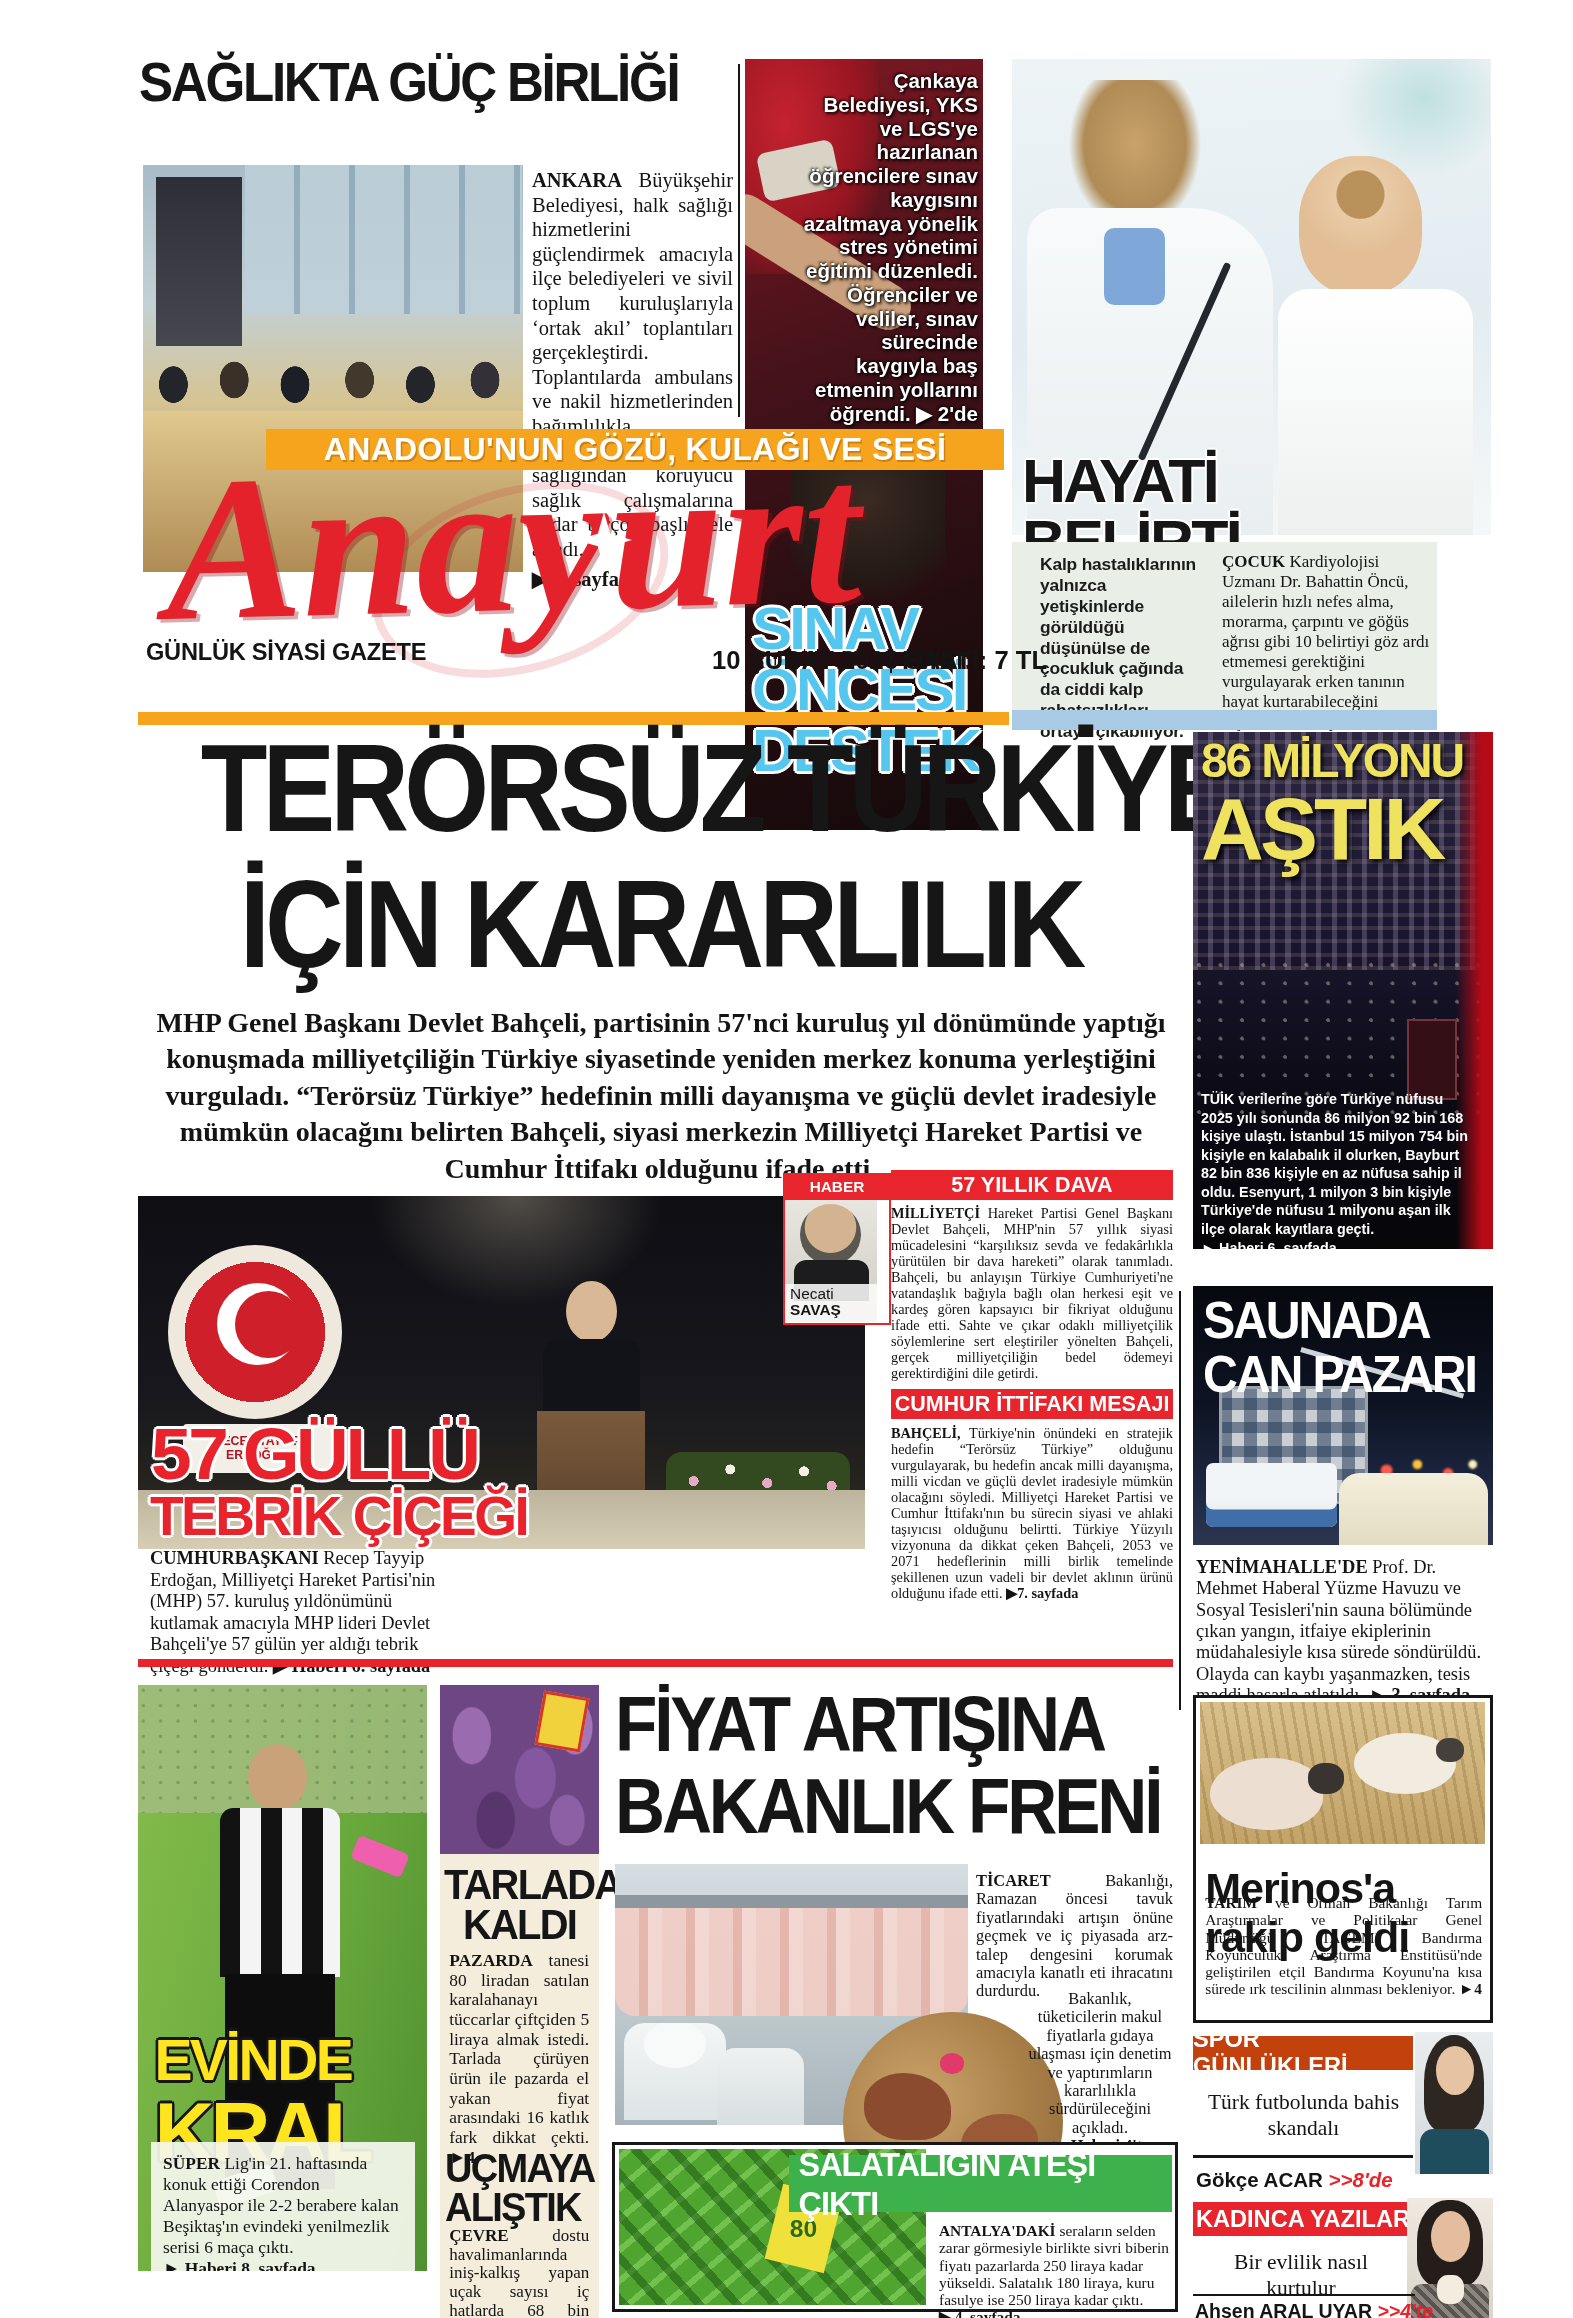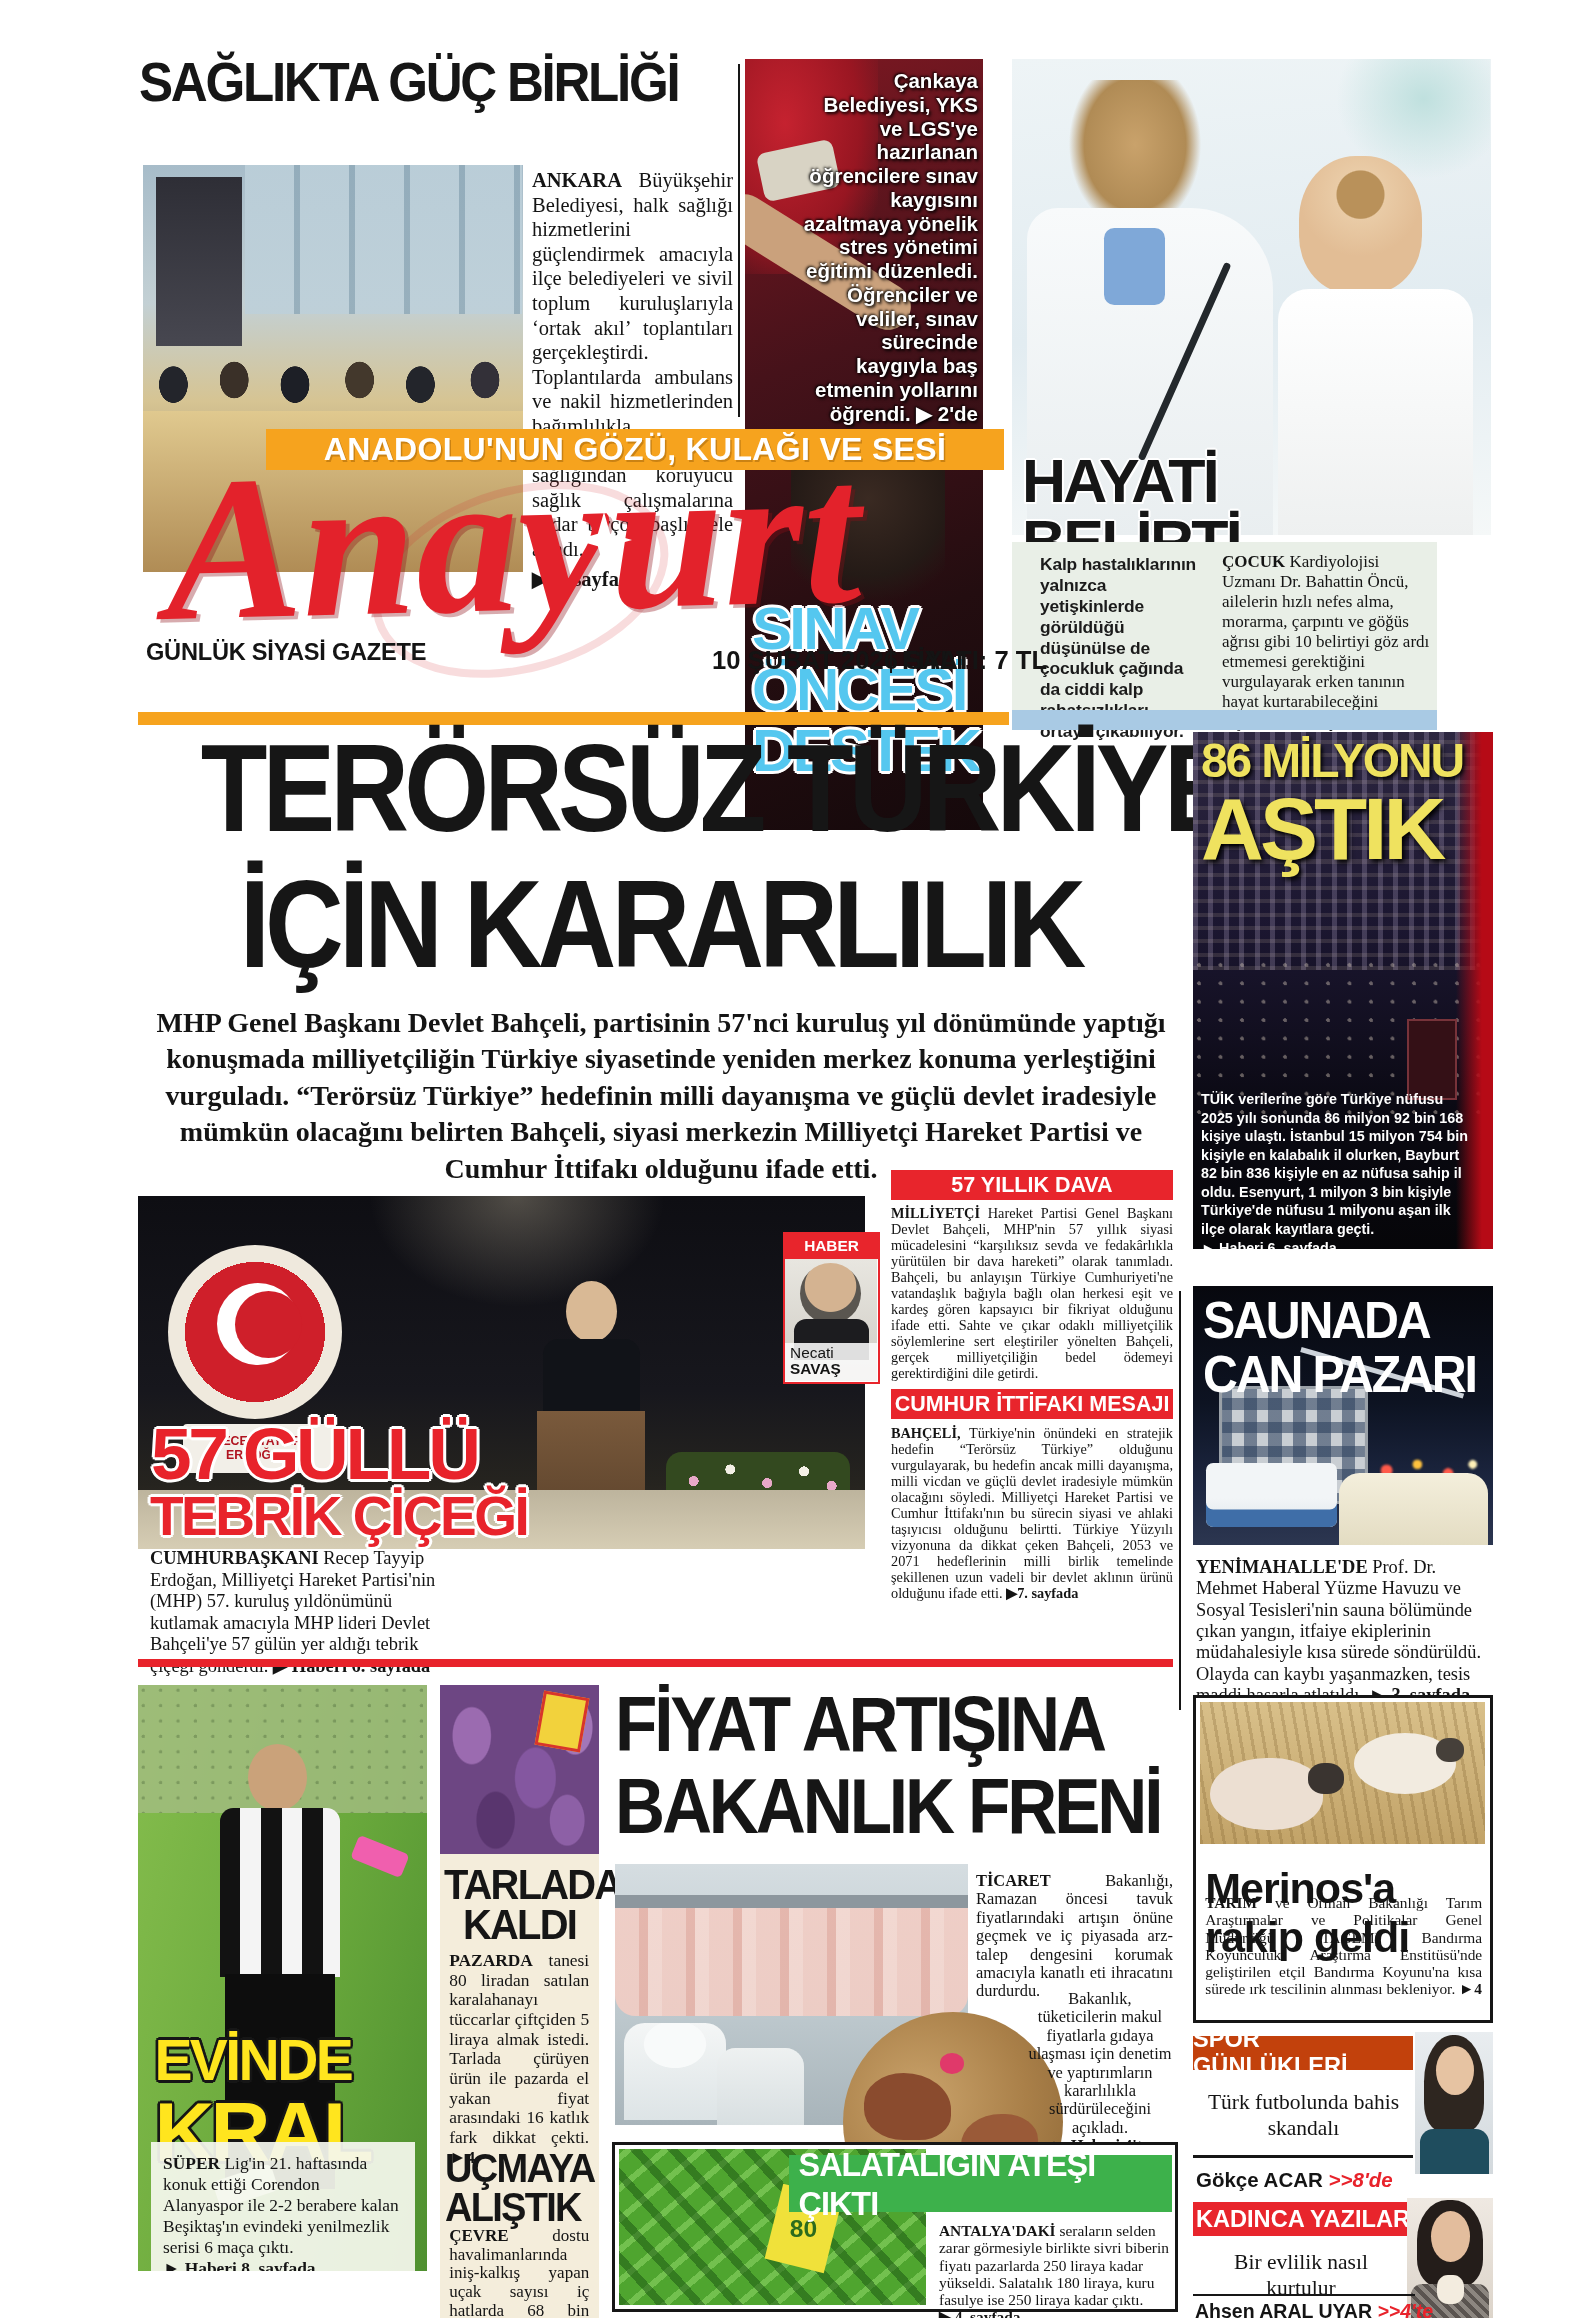--- a/index.html
+++ b/index.html
@@ -119,21 +119,21 @@
       <div class="abs" style="left:0;top:0;width:100%;height:100%;background:
         radial-gradient(8.2px 8.2px at 15% 30%,#e8a8c8 60%,transparent 62%),
         radial-gradient(8.2px 8.2px at 35% 18%,#f4f0e6 60%,transparent 62%),
         radial-gradient(8.2px 8.2px at 55% 32%,#e8a8c8 60%,transparent 62%),
         radial-gradient(8.2px 8.2px at 75% 20%,#f4f0e6 60%,transparent 62%),
         radial-gradient(8.2px 8.2px at 90% 35%,#e8a8c8 60%,transparent 62%);"></div>
     </div>
     <div class="abs" style="left:0;bottom:0;width:100%;height:59px;background:linear-gradient(#bdb49d,#d6cdb4);"></div>
   </div>
 
-  <div class="abs" style="left:783px;top:1232px;width:97px;height:152px;border:2.6px solid #e8252c;background:#fff;box-sizing:border-box;">
+  <div class="abs" style="left:783px;top:1173px;width:108px;height:152px;border:2.6px solid #e8252c;background:#fff;box-sizing:border-box;">
     <div class="barflex" style="width:100%;height:24.6px;background:#e8252c;">
       <span class="sans b" style="color:#fff;font-size:15.4px;">HABER</span>
     </div>
     <div class="ph" style="left:0;top:24.6px;width:92px;height:122px;background:linear-gradient(#e8e6e0,#cfccc4);">
       <div class="abs" style="left:15.4px;top:4.1px;width:61px;height:61px;border-radius:50%;background:radial-gradient(circle at 50% 38%,#d4b391 0 52%,#5a5650 54% 100%);"></div>
       <div class="abs" style="left:9.2px;top:60px;width:75px;height:41px;background:#1c1c1f;border-radius:12.3px 12.3px 0 0;"></div>
       <div class="abs sans" style="left:0;bottom:0;width:100%;background:rgba(250,250,250,.88);padding:2px 0 3.1px 5.1px;line-height:1.05;">
         <div style="font-size:15.4px;">Necati</div>
         <div class="b" style="font-size:15.4px;">SAVAŞ</div>
       </div>

